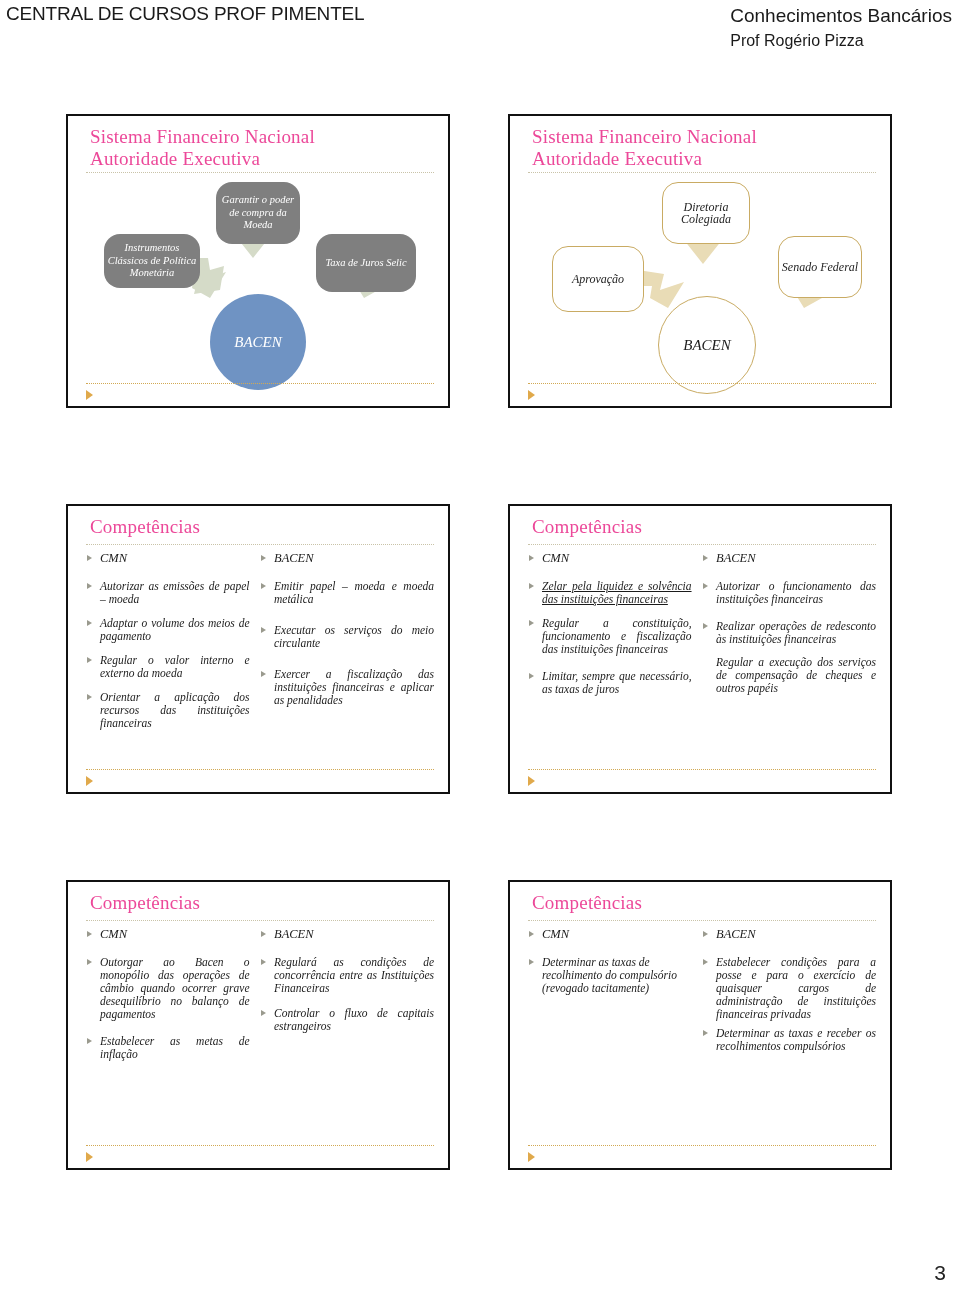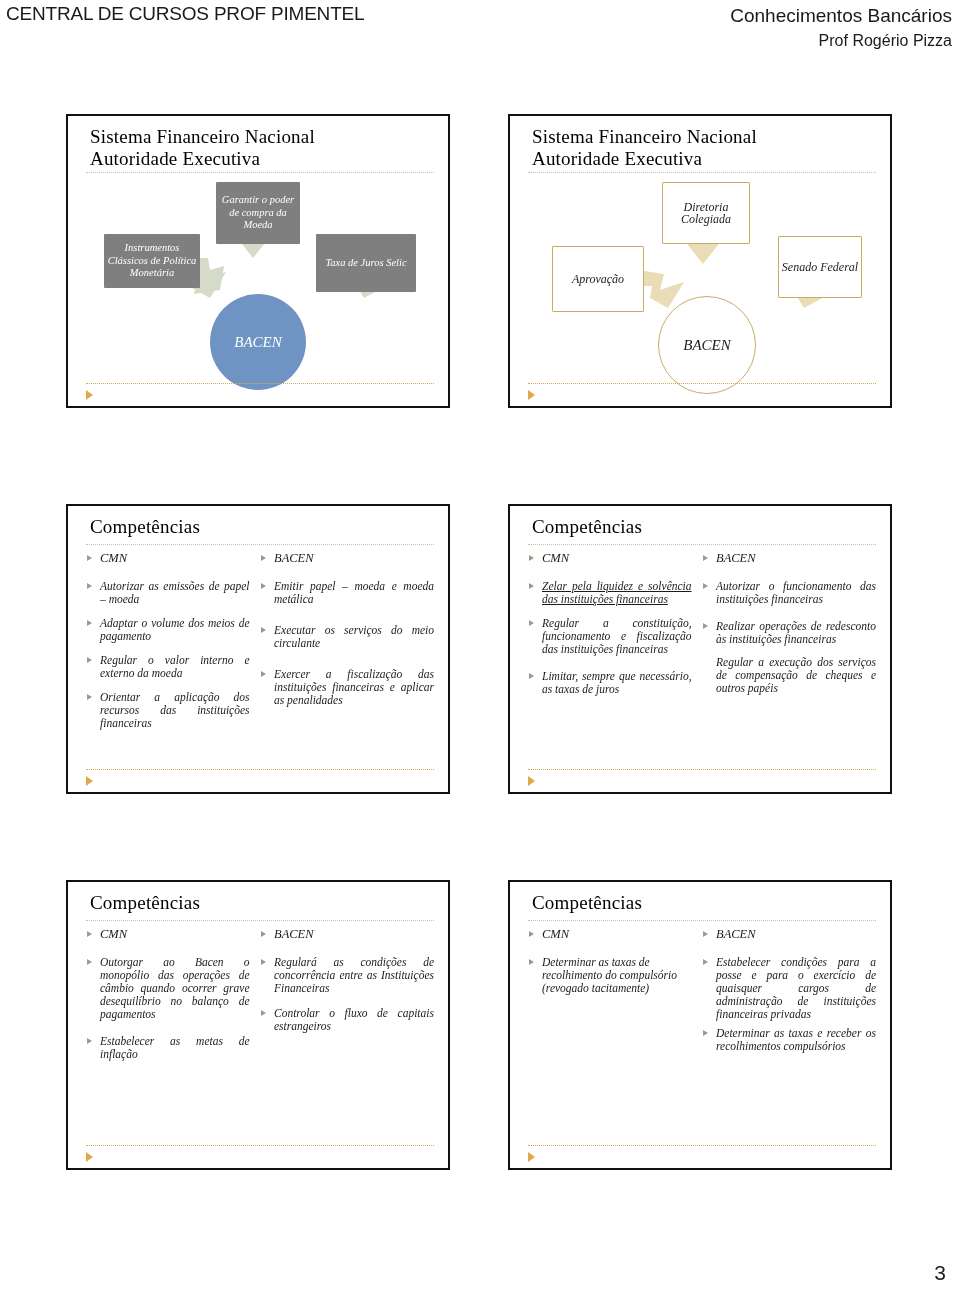--- a/index.html
+++ b/index.html
@@ -16,21 +16,21 @@
     position:absolute;left:0;top:0;width:960px;height:96px;
   }
   .hdr-left{
     position:absolute;left:6px;top:3px;
     font-family:"Liberation Sans", sans-serif;
     font-size:19px;letter-spacing:-0.2px;color:#1a1a1a;
     white-space:nowrap;
   }
   .hdr-right{
     position:absolute;right:8px;top:3px;
-    text-align:right;color:#1a1a1a;
+    text-align:left;color:#1a1a1a;
     font-family:"Liberation Sans", sans-serif;
   }
   .hdr-right .l1{font-size:19px;line-height:25px;white-space:nowrap;}
   .hdr-right .l2{font-size:16px;line-height:25px;white-space:nowrap;}
 
   
   .slide{
     position:absolute;
     background:#ffffff;
     border:2px solid #111111;
@@ -38,21 +38,21 @@
     overflow:hidden;
   }
   .slide-inner{
     position:absolute;left:0;top:0;right:0;bottom:0;
     padding:0;
   }
   .slide-title{
     position:absolute;left:22px;top:10px;right:16px;
     font-family:"Liberation Serif", serif;
     font-size:19px;line-height:22px;
-    color:#000000;
+    color:#ec4899;
     letter-spacing:0.2px;
   }
   .title-rule{
     position:absolute;left:18px;right:14px;
     border-top:1px dotted #c9c3a8;
     height:0;
   }
   .footer-rule{
     position:absolute;left:18px;right:14px;bottom:22px;
     border-top:1px dotted #d2a954;
@@ -69,21 +69,21 @@
   
   .diagram{position:absolute;left:0;top:0;right:0;bottom:0;}
   .dbox{
     position:absolute;
     box-sizing:border-box;
     display:flex;align-items:center;justify-content:center;
     text-align:center;
     font-family:"Liberation Serif", serif;
     font-style:italic;
     line-height:12.5px;
-    border-radius:1px;
+    border-radius:16px;
   }
   .dbox.gray{
     background:#7f7f7f;color:#ffffff;font-size:10.5px;
   }
   .dbox.tan{
     background:#ffffff;color:#1d1d1d;font-size:12px;
     border:1.4px solid #c9ab63;
   }
   .dcircle{
     position:absolute;border-radius:50%;

